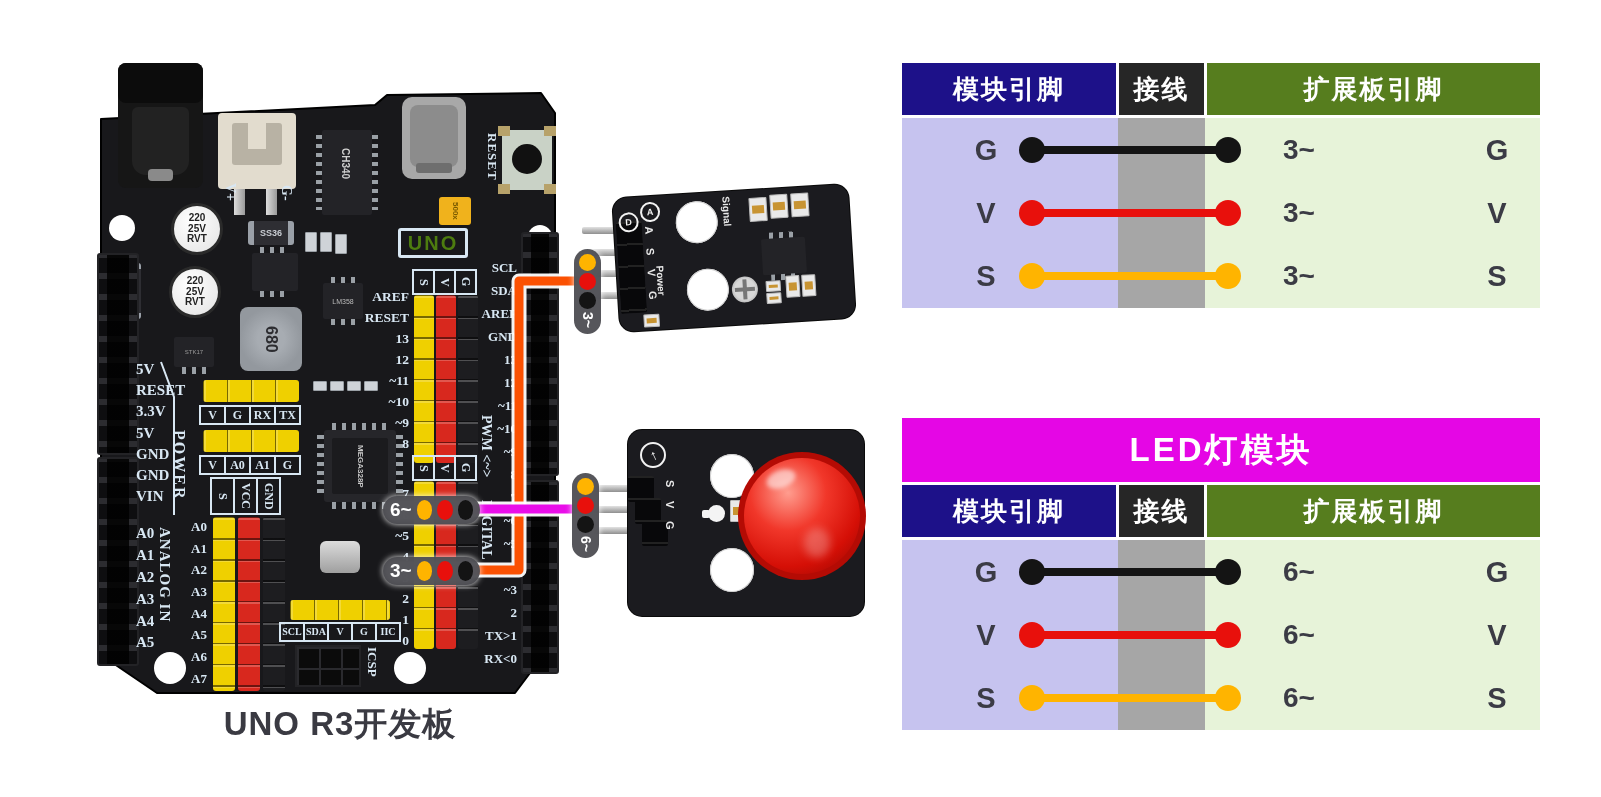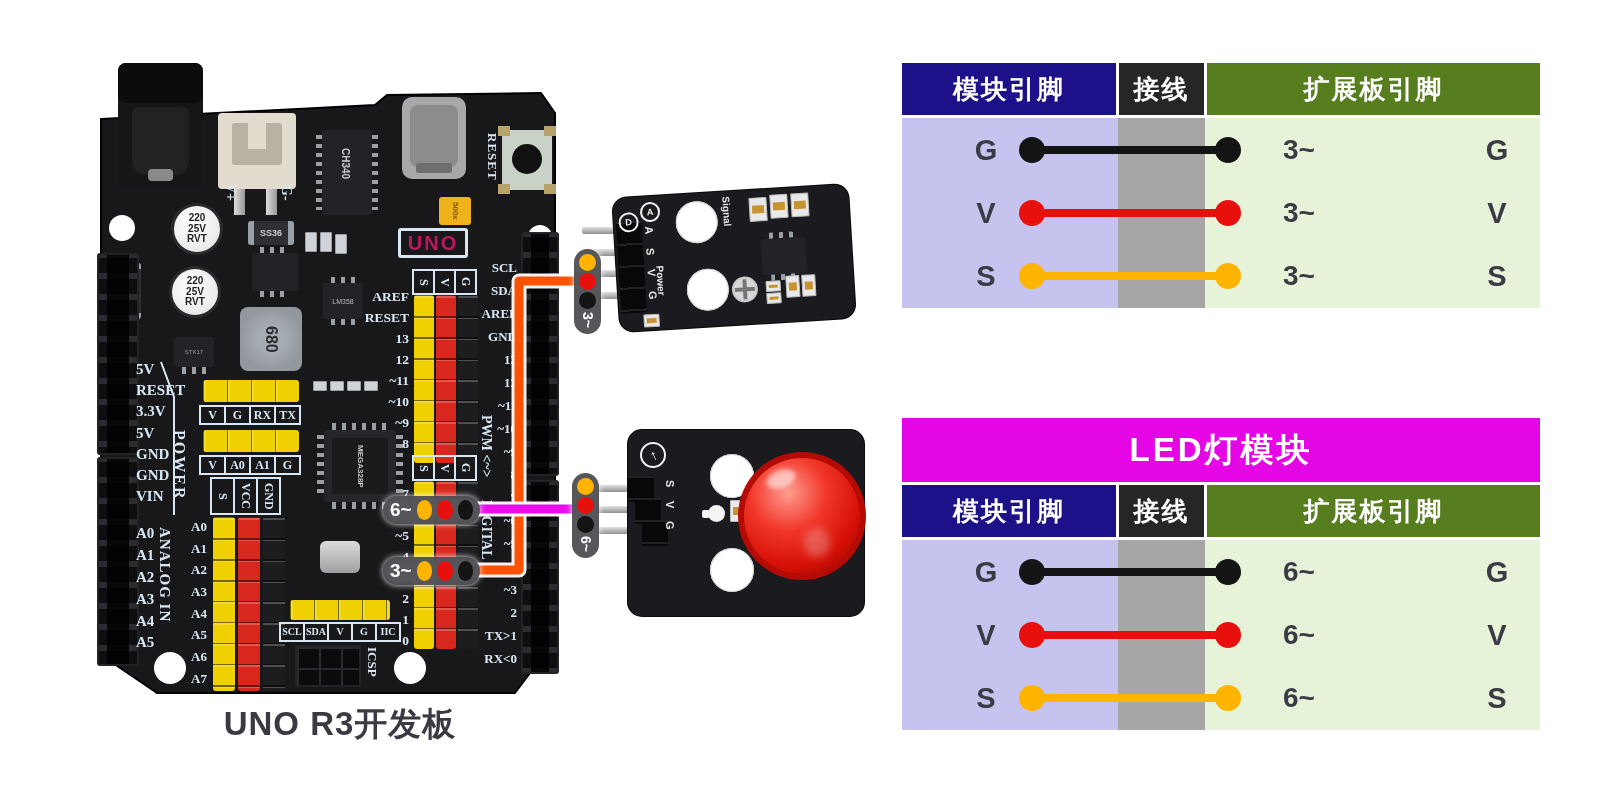--- a/index.html
+++ b/index.html
@@ -175,21 +175,21 @@
     <div class="leadh" style="top:-7px;height:7px"></div>
       <div class="leadh" style="bottom:-7px;height:7px"></div>
     <div class="leadv" style="left:-7px;width:7px"></div>
       <div class="leadv" style="right:-7px;width:7px"></div>
     <div class="comp" style="left:8px;top:8px;width:56px;height:56px;background:#1B1B1E;border-radius:2px;display:flex;align-items:center;justify-content:center">
       <span class="v" style="font:bold 8px 'Liberation Sans',sans-serif;color:#C8C8C8">MEGA328P</span>
     </div>
   </div>
   <div class="comp" style="left:225px;top:456px;width:40px;height:32px;background:linear-gradient(#DCDCDC,#9F9F9F);border-radius:6px"></div>
   <div class="comp" style="left:303px;top:143px;width:70px;height:30px;border:3px solid #D8E7F3;border-radius:3px;display:flex;align-items:center;justify-content:center">
-    <span style="font:bold 20px 'Liberation Sans',sans-serif;color:#be185d;letter-spacing:2px">UNO</span>
+    <span style="font:bold 20px 'Liberation Sans',sans-serif;color:#4d7c0f;letter-spacing:2px">UNO</span>
   </div>
   
   <div class="smd" style="left:218px;top:296px;width:12px;height:8px"></div>
   <div class="smd" style="left:235px;top:296px;width:12px;height:8px"></div>
   <div class="smd" style="left:252px;top:296px;width:12px;height:8px"></div>
   <div class="smd" style="left:269px;top:296px;width:12px;height:8px"></div>
   <div class="smd" style="left:210px;top:147px;width:10px;height:18px"></div>
   <div class="smd" style="left:225px;top:147px;width:10px;height:18px"></div>
   <div class="smd" style="left:240px;top:149px;width:10px;height:18px"></div>
 

